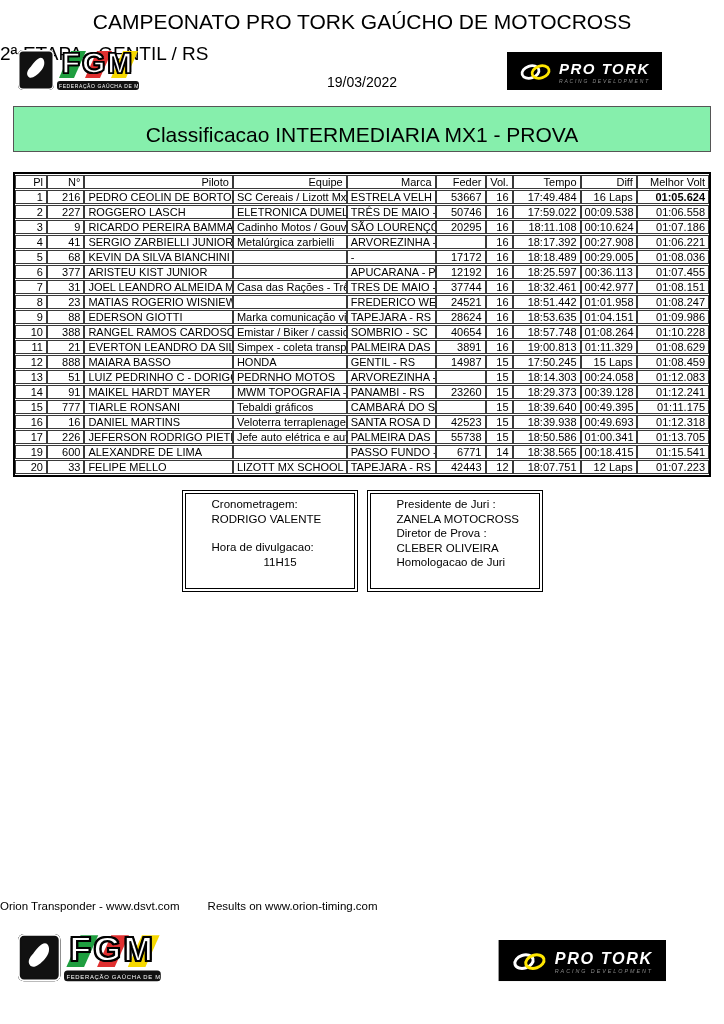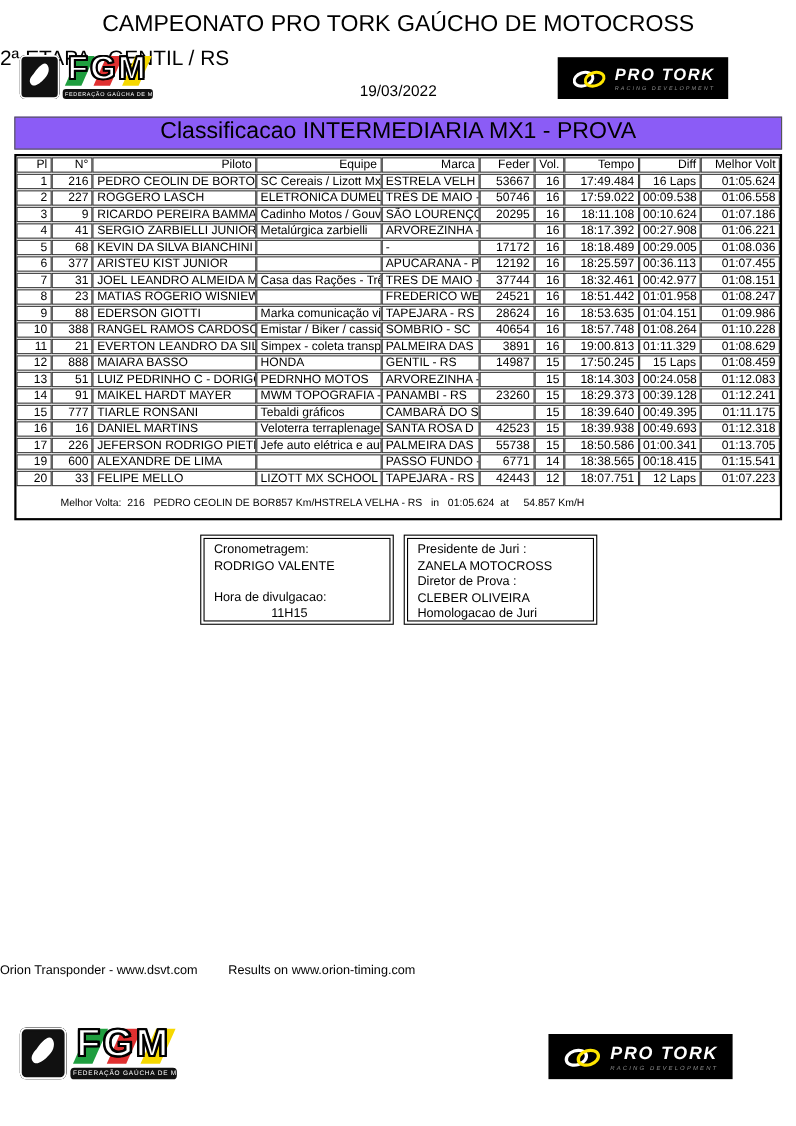--- a/index.html
+++ b/index.html
@@ -56,44 +56,44 @@
   }
   .pt-tag {
     display:block; color:#8a8a8a; font-size:5px; letter-spacing:1.8px;
     font-style:italic; text-align:right; margin-top:1px; white-space:nowrap;
   }
   .pt-top { position:absolute; right:62px; top:52px; }
   .pt-bottom { position:absolute; right:58px; top:940px; transform:scale(1.08); transform-origin:top right; }
 
   
   .band {
-    margin:10px 13px 4px 13px; background:#8b5cf6; border:1px solid #555;
-    text-align:center; font-size:21px; padding:0 0 4px 0;
+    margin:10px 13px 20px 13px; background:#86efac; border:1px solid #555;
+    text-align:center; font-size:21px; padding:16px 0 4px 0;
   }
 
   
   .table-box { margin:0 13px; border:2px solid #000; background:#fff; padding:0; }
   table.results { width:100%; border-collapse:separate; border-spacing:0 1px; table-layout:fixed; }
   .results th, .results td {
     border:1px solid #3a3a3a; font-size:11px; height:12px; line-height:12px;
     padding:0 3px; white-space:nowrap; overflow:hidden; font-weight:normal;
   }
   .results th { text-align:right; }
   td.c-l { text-align:left; }
   td.c-r { text-align:right; }
-  td.bold { font-weight:normal; }
+  td.bold { font-weight:bold; }
   col.w-pl{width:4.6%} col.w-num{width:5.4%} col.w-pil{width:21.4%} col.w-eq{width:16.4%}
   col.w-mar{width:12.8%} col.w-fed{width:7.2%} col.w-vol{width:3.9%} col.w-tem{width:9.8%}
   col.w-dif{width:8.1%} col.w-mel{width:10.4%}
   .best-lap { font-size:9.5px; padding:9px 0 8px 40px; white-space:pre; }
 
   
   .officials { display:flex; justify-content:center; gap:9px; margin-top:13px; }
   .obox { border:1.5px solid #000; padding:2px; background:#fff; }
-  .obox-inner { border:1.5px solid #000; width:170px; height:76px; padding:3px 9px; }
+  .obox-inner { border:1.5px solid #000; width:170px; height:96px; padding:3px 26px; }
   .obox-inner div { font-size:11.5px; line-height:1.27; white-space:nowrap; }
   .oline-indent { text-indent:52px; }
   .oline-empty { height:14px; }
 
   
   .orion-line { margin-top:308px; text-align:left; font-size:11.5px; }
   .orion-line span { display:inline-block; }
   .orion-gap { width:28px; }
 </style>
 </head>
@@ -391,21 +391,20 @@
             <td class="c-l">LIZOTT MX SCHOOL /</td>
             <td class="c-l">TAPEJARA - RS</td>
             <td class="c-r">42443</td>
             <td class="c-r">12</td>
             <td class="c-r">18:07.751</td>
             <td class="c-r">12 Laps</td>
             <td class="c-r">01:07.223</td>
           </tr>
         </tbody>
     </table>
-    <div class="best-lap">Melhor Volta:  216   PEDRO CEOLIN DE BOR857 Km/HSTRELA VELHA - RS   in   01:05.624  at     54.857 Km/H</div>
   </div>
 
   <div class="officials">
     <div class="obox">
       <div class="obox-inner">
         <div>Cronometragem:</div>
         <div>RODRIGO VALENTE</div>
         <div class="oline-empty"></div>
         <div>Hora de divulgacao:</div>
         <div class="oline-indent">11H15</div>

